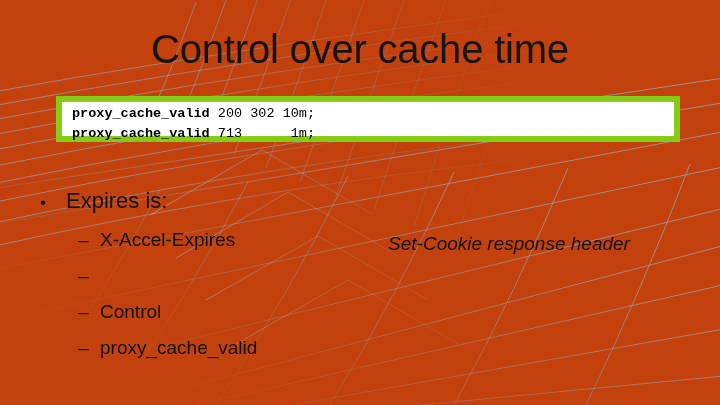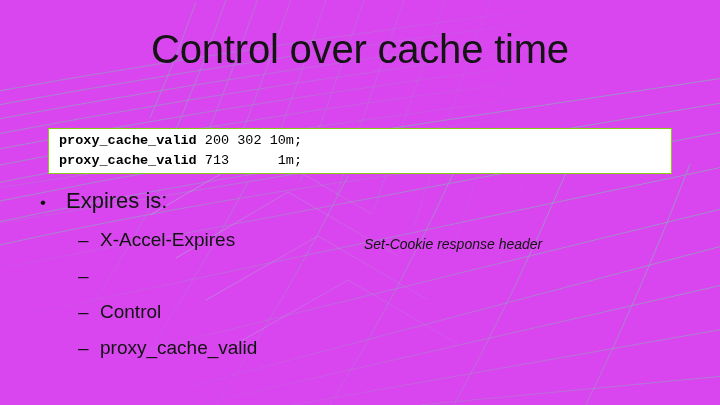--- a/index.html
+++ b/index.html
@@ -4,21 +4,21 @@
 <style>
   html, body {
     margin: 0;
     padding: 0;
     background: #ffffff;
   }
   #slide {
     position: relative;
     width: 720px;
     height: 405px;
-    background: #d946ef;
+    background: #c2410c;
     overflow: hidden;
     font-family: "Liberation Sans", sans-serif;
   }
   #bg-grid {
     position: absolute;
     left: 0;
     top: 0;
     width: 720px;
     height: 405px;
     pointer-events: none;
@@ -32,28 +32,27 @@
     font-family: "Liberation Sans", sans-serif;
     font-size: 40px;
     font-weight: 400;
     color: #141414;
     letter-spacing: -0.2px;
     line-height: 1.15;
     white-space: nowrap;
   }
   #code-box {
     position: absolute;
-    left: 48px;
+    left: 56px;
     top: 96px;
     width: 624px;
     height: 46px;
     background: #ffffff;
-    border: 1px solid #84cc16;
+    border: 6px solid #84cc16;
     box-sizing: border-box;
-    margin-top: 32px;
   }
   #code-box .code-line {
     font-family: "Liberation Mono", "DejaVu Sans Mono", monospace;
     font-size: 13.5px;
     line-height: 20px;
     color: #000000;
     white-space: pre;
     padding-left: 10px;
   }
   #code-box .code-line:first-child { padding-top: 2px; }
@@ -93,24 +92,25 @@
     width: 22px;
     flex: none;
     font-size: 19px;
     line-height: 29px;
   }
   #side-note {
     position: absolute;
     left: 364px;
     top: 230px;
     width: 290px;
-    font-size: 14px;
+    font-size: 19px;
     font-style: italic;
     color: #121212;
     line-height: 28px;
+    text-align: center;
   }
   #side-note .note-line { display: block; white-space: nowrap; }
 </style>
 </head>
 <body>
 
 <div id="slide">
 
   <svg id="bg-grid" viewBox="0 0 720 405" preserveAspectRatio="none" aria-hidden="true">
     <defs>

